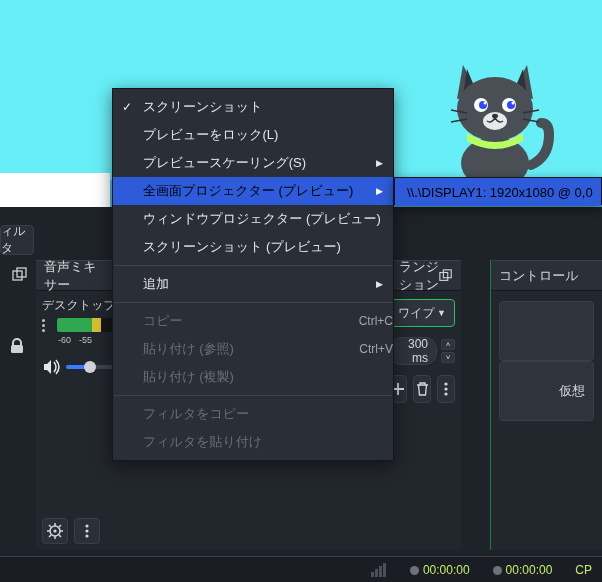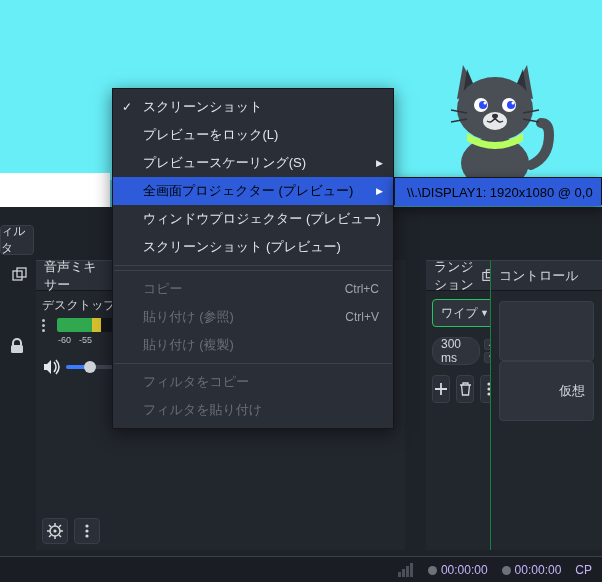--- a/index.html
+++ b/index.html
@@ -34,52 +34,52 @@
   .slider{flex:1;height:4px;background:#3e4450;border-radius:2px;position:relative;}
   .slider .fill{position:absolute;left:0;top:0;bottom:0;width:45%;background:#3a7bff;border-radius:2px;}
   .slider .thumb{position:absolute;left:45%;top:-4px;width:12px;height:12px;border-radius:50%;background:#cfd2d6;transform:translateX(-50%);}
   .mixer-tools{position:absolute;left:6px;bottom:6px;display:flex;gap:6px;}
   .tool-btn{width:26px;height:26px;background:#2b3038;border:1px solid #3a3f47;border-radius:4px;display:flex;align-items:center;justify-content:center;}
 
   .lock-col { position:absolute; left:0; top:260px; width:36px; height:290px; }
   .lock-col .popout{ position:absolute; right:8px; top:7px;}
   .lock-icon{ position:absolute; left:10px; top:78px; color:#cfd2d6; }
 
-  .transition { left:426px; width:78px; height:290px;}
+  .transition { left:383px; width:78px; height:290px;text-align:right;}
   .transition-body{ padding:8px 6px; display:flex; flex-direction:column; gap:10px; height:calc(100% - 30px); background:#22262d;}
   .select{ height:28px; background:#2f343c; border:1px solid #22c55e; border-radius:4px; display:flex; align-items:center; padding:0 8px; justify-content:space-between; font-size:12px;}
   .ms-row{display:flex;gap:4px;align-items:center;}
   .ms-box{flex:1;height:28px;background:#2f343c;border:1px solid #3a3f47;border-radius:12px;display:flex;align-items:center;padding:0 8px;font-size:12px;}
   .spinner{display:flex;flex-direction:column;gap:2px;}
   .spinner span{width:14px;height:11px;background:#2f343c;border:1px solid #3a3f47;border-radius:2px;display:flex;align-items:center;justify-content:center;font-size:8px;}
   .btn-row{display:flex;gap:6px;}
   .square-btn{width:28px;height:28px;background:#2b3038;border:1px solid #3a3f47;border-radius:4px;display:flex;align-items:center;justify-content:center;font-size:14px;}
 
   .controls { left:490px; width:112px; height:290px; border-left:1px solid #15803d;}
   .controls-body{padding:10px 8px; background:#22262d; height:calc(100% - 30px);}
   .big-btn{width:100%;height:60px;background:#2f343c;border:1px solid #3a3f47;border-radius:4px;display:flex;align-items:center;justify-content:flex-end;padding:0 8px;font-size:13px;color:#d6d9dc;}
 
   .gap-fill{position:absolute;left:126px;top:260px;width:279px;height:290px;background:#22262d;}
 
   
   .ctx { position:absolute; left:112px; top:88px; width:282px; background:#2a2e36; border:1px solid #14161a; box-shadow:0 4px 16px rgba(0,0,0,.5); padding:4px 0; z-index:50;}
   .ctx-item{height:28px;display:flex;align-items:center;padding:0 28px 0 30px;font-size:13px;color:#e4e6e9;position:relative;white-space:nowrap;}
   .ctx-item.disabled{color:#6b7078;}
   .ctx-item.has-sub::after{content:"▶";position:absolute;right:10px;font-size:9px;color:inherit;}
-  .ctx-item .shortcut{position:absolute;right:14px;color:#9fa4ab;font-size:12px;}
+  .ctx-item .shortcut{position:absolute;right:0;color:#9fa4ab;font-size:12px;}
   .ctx-item .check{position:absolute;left:9px;font-size:12px;}
   .ctx-sep{height:1px;background:#3d424b;margin:4px 1px;}
   .ctx-item.hover{background:#2e5bd9;color:#000000;}
   .ctx-item.hover::after{color:#fff;}
 
   .submenu{position:absolute;left:394px;top:177px;width:208px;height:28px;background:#2a2e36;border:1px solid #14161a;box-shadow:0 4px 12px rgba(0,0,0,.5);z-index:51;}
   .submenu .ctx-item{padding:0 12px;}
 
   
-  .status{position:absolute;left:0;bottom:0;right:0;height:26px;background:#1a1d23;border-top:1px solid #3a3f47;display:flex;align-items:center;justify-content:flex-end;gap:14px;padding:0 10px;font-size:12px;color:#c4b5fd;}
+  .status{position:absolute;left:0;bottom:0;right:0;height:26px;background:#1a1d23;border-top:1px solid #3a3f47;display:flex;align-items:center;justify-content:flex-end;gap:23px;padding:0 10px;font-size:12px;color:#bef264;}
   .status .bars span{display:inline-block;width:3px;background:#4a4f58;margin-right:1px;vertical-align:bottom;}
   .status .dot{width:9px;height:9px;border-radius:50%;background:#6d7179;display:inline-block;margin-right:4px;vertical-align:middle;}
 
   svg{display:block;}
 </style>
 </head>
 <body>
 
 <div class="preview-area">
   <div class="preview-ground"></div>
@@ -272,20 +272,23 @@
   <div class="ctx-item has-sub hover">
       <span>全画面プロジェクター (プレビュー)</span>
     </div>
   <div class="ctx-item">
       <span>ウィンドウプロジェクター (プレビュー)</span>
     </div>
   <div class="ctx-item">
       <span>スクリーンショット (プレビュー)</span>
     </div>
   <div class="ctx-sep"></div>
+  <div class="ctx-item has-sub">
+      <span>追加</span>
+    </div>
   <div class="ctx-sep"></div>
   <div class="ctx-item disabled">
     <span>コピー</span>
     <span class="shortcut">Ctrl+C</span>
   </div>
   <div class="ctx-item disabled">
     <span>貼り付け (参照)</span>
     <span class="shortcut">Ctrl+V</span>
   </div>
   <div class="ctx-item disabled">

